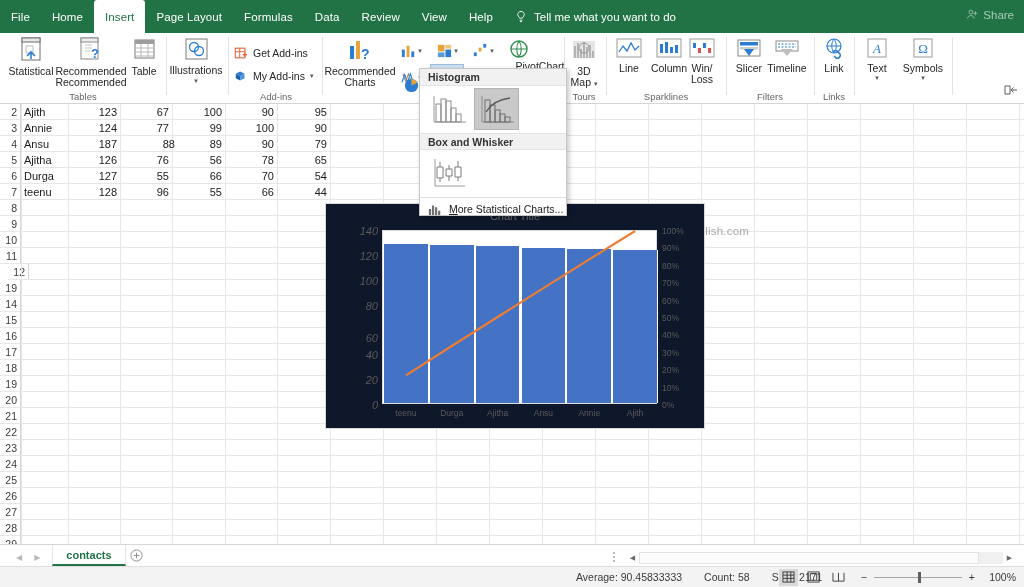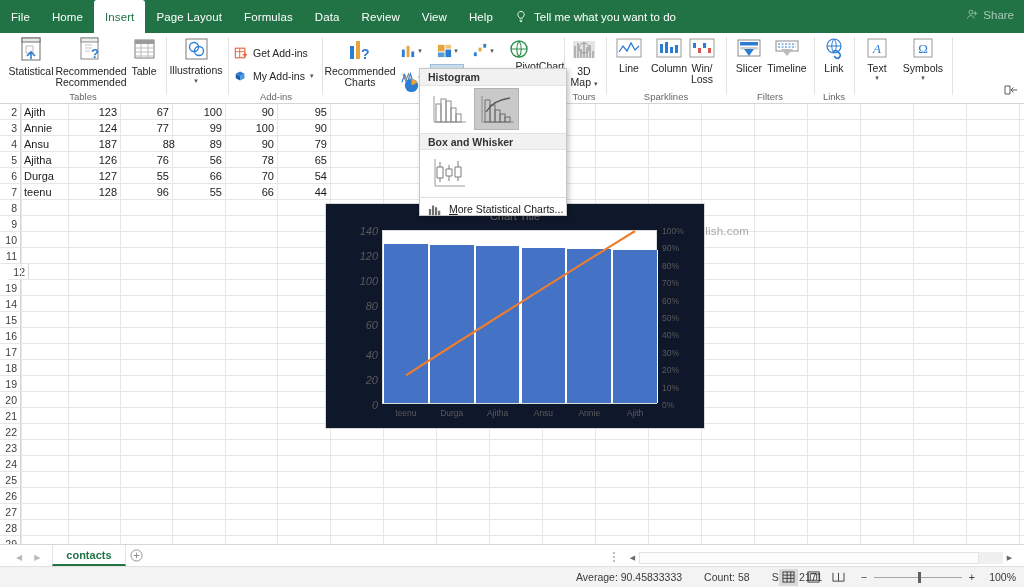--- a/index.html
+++ b/index.html
@@ -698,21 +698,21 @@
           <div class="bar" style="left: 183.333px; width: 45.8333px; height: 154.114px; background: rgb(68, 114, 196);"></div>
           <div class="bar" style="left: 229.167px; width: 45.8333px; height: 152.871px; background: rgb(68, 114, 196);"></div>
         </div>
       <svg class="cum-svg" id="cumline" width="275" height="174">
           <polyline points="22.9,144.4 68.8,115.0 114.6,86.0 160.4,57.1 206.3,28.4 252.1,0.0" fill="none" stroke="#ed7d31" stroke-width="2.1"></polyline>
         </svg>
       <div id="yticks">
           <div class="ytick" style="top: 174px;">0</div>
           <div class="ytick" style="top: 149.143px;">20</div>
           <div class="ytick" style="top: 124.286px;">40</div>
-          <div class="ytick" style="top: 94px;">60</div>
+          <div class="ytick" style="top: 107px;">60</div>
           <div class="ytick" style="top: 74.5714px;">80</div>
           <div class="ytick" style="top: 49.7143px;">100</div>
           <div class="ytick" style="top: 24.8571px;">120</div>
           <div class="ytick" style="top: 0px;">140</div>
         </div>
       <div id="y2ticks">
           <div class="ytick2" style="top: 174px;">0%</div>
           <div class="ytick2" style="top: 156.6px;">10%</div>
           <div class="ytick2" style="top: 139.2px;">20%</div>
           <div class="ytick2" style="top: 121.8px;">30%</div>

